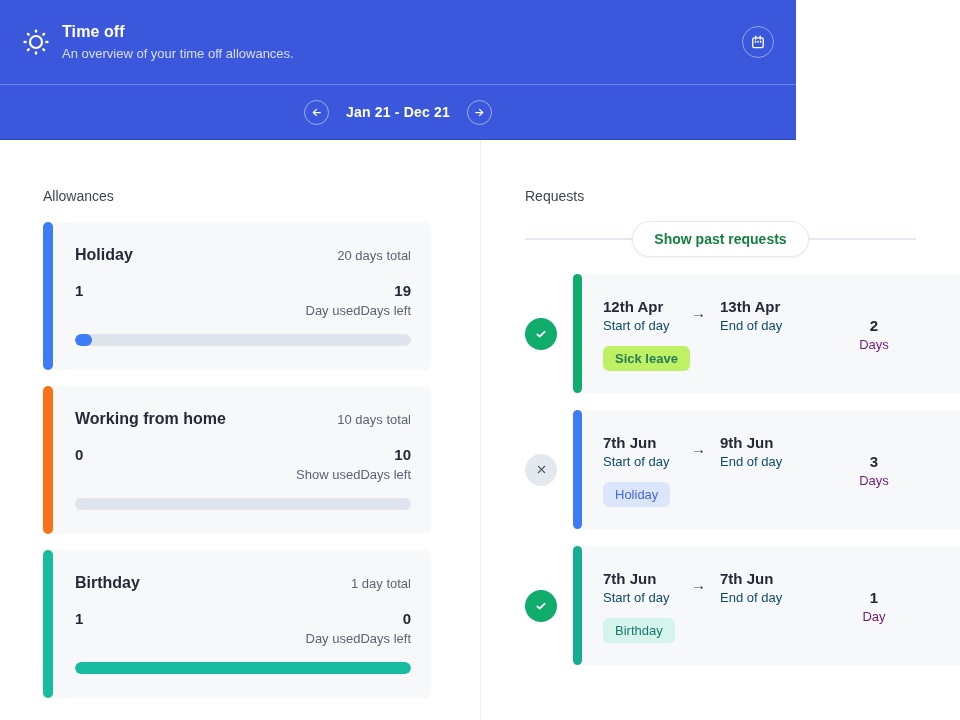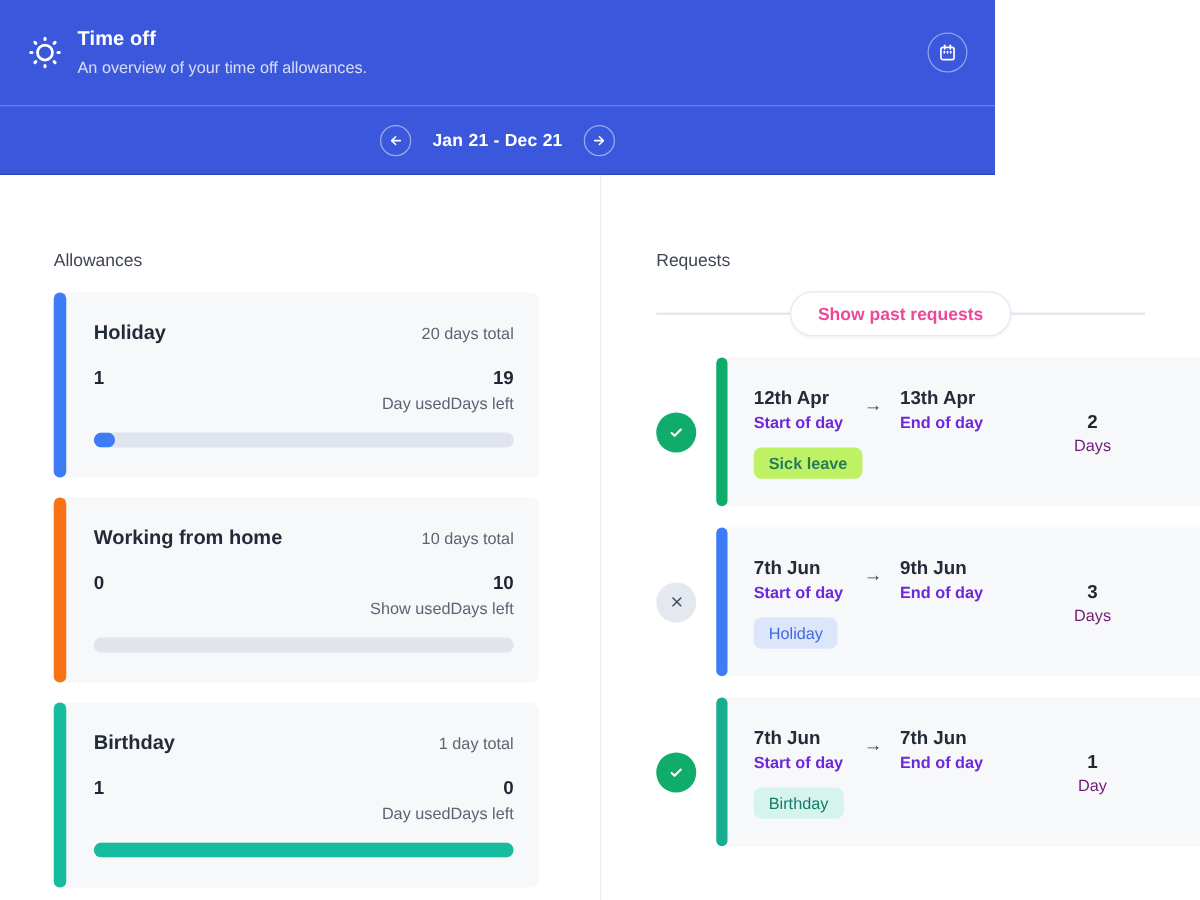--- a/index.html
+++ b/index.html
@@ -20,21 +20,21 @@
   
   .datebar { height:56px; background:#3B57DB; border-top:1px solid rgba(255,255,255,.25);
              border-bottom:1px solid #2E45BC; display:flex; align-items:center; justify-content:center; gap:17px; flex-shrink:0; }
   .nav-circle { width:25px; height:25px; border-radius:50%; border:1.5px solid rgba(255,255,255,.5);
                 background:transparent; display:flex; align-items:center; justify-content:center; cursor:pointer; }
   .range { font-size:14px; font-weight:700; color:#ffffff; letter-spacing:.2px; }
 
   
   .content { position:relative; flex:1; background:#ffffff; }
   .vdivider { position:absolute; left:480px; top:0; bottom:0; width:1px; background:#ECEFF4; }
-  .col { position:absolute; top:16px; }
+  .col { position:absolute; top:4px; }
   .col.left  { left:43px;  width:388px; }
   .col.right { left:525px; width:391px; }
   .section-label { margin-top:44px; font-size:14px; font-weight:400; color:#3E4554; }
 
   
   .acard { position:relative; margin-top:16px; background:#F7F8FA; border-radius:6px;
            padding:24px 20px 24px 32px; }
   .acard:first-of-type { margin-top:18px; }
   .accent { position:absolute; left:0; top:0; bottom:0; width:10px; border-radius:8px; }
   .acard-head { display:flex; align-items:baseline; justify-content:space-between; }
@@ -44,36 +44,36 @@
   .anum { font-size:15px; font-weight:700; color:#1F2733; }
   .alabels { display:flex; justify-content:flex-end; margin-top:4px; }
   .alabel { font-size:13px; color:#5B6473; }
   .progress { margin-top:16px; height:12px; border-radius:6px; background:#DFE4ED; overflow:hidden; }
   .fill { height:100%; border-radius:6px; }
 
   
   .past-row { position:relative; margin-top:16px; height:37px; display:flex; align-items:center; justify-content:center; }
   .hline { position:absolute; left:0; right:0; top:50%; height:2px; margin-top:-1px; background:#E4E9F0; }
   .past-btn { position:relative; background:#ffffff; border:1.5px solid #E4E9F0; border-radius:20px;
-              padding:9px 21px; font-size:14px; font-weight:700; color:#ec4899; cursor:pointer;
+              padding:9px 21px; font-size:14px; font-weight:700; color:#15803d; cursor:pointer;
               box-shadow:0 1px 3px rgba(22,34,64,.07); font-family:inherit; }
 
   .request-row { display:flex; align-items:center; gap:16px; margin-top:17px; }
   .request-row:first-of-type { margin-top:17px; }
   .status { width:32px; height:32px; border-radius:50%; display:flex; align-items:center; justify-content:center; flex-shrink:0; }
   .status.approved { background:#10AC6B; }
   .status.declined { background:#E4E8EF; }
   .rcard { position:relative; flex:1; background:#F7F8FA; border-radius:6px;
            padding:24px 20px 22px 30px; display:flex; align-items:center;gap:48px; }
   .raccent { position:absolute; left:0; top:0; bottom:0; width:9px; border-radius:8px; }
   .rmain { display:flex; flex-direction:column; align-items:flex-start; }
   .dates { display:flex; }
   .dcol { display:flex; flex-direction:column; gap:3px; min-width:86px; }
   .ddate { font-size:15px; font-weight:700; color:#242B38; }
-  .dlabel { font-size:13px; color:#6d28d9;font-weight:bold; }
+  .dlabel { font-size:13px; color:#0c4a6e; }
   .darrow { align-self:flex-start; margin:6px 14px 0 2px; font-size:15px; color:#39414F; }
   .tag { margin-top:13px; padding:5px 12px; border-radius:6px; font-size:13px; font-weight:500; }
   .duration { margin-left:auto; text-align:center; min-width:40px; }
   .dur-val { font-size:15px; font-weight:700; color:#1F2733; }
   .dur-label { font-size:13px; color:#701a75; margin-top:3px; }
   .kebab { margin:0 10px 0 22px; background:none; border:none; cursor:pointer;
            display:flex; flex-direction:column; gap:3.5px; padding:6px 4px; }
   .kebab span { width:3.5px; height:3.5px; border-radius:50%; background:#3C4555; }
 </style>
 </head>

